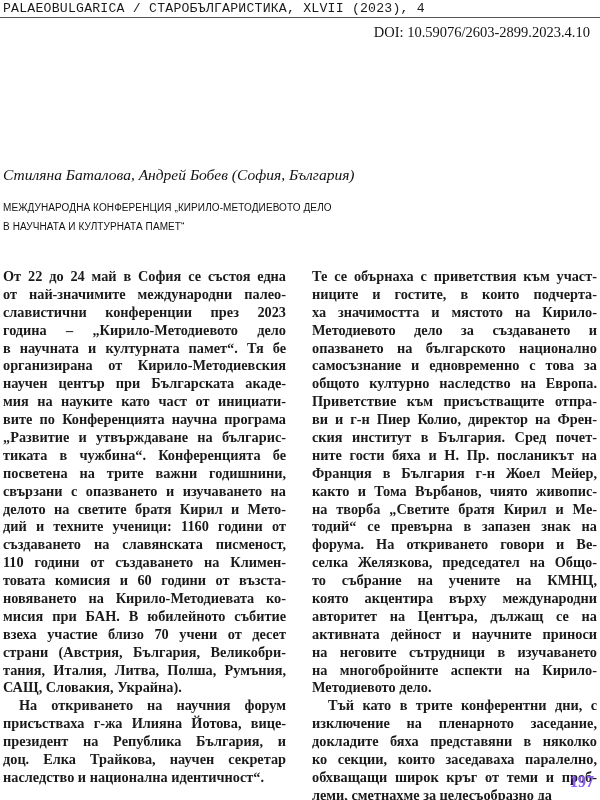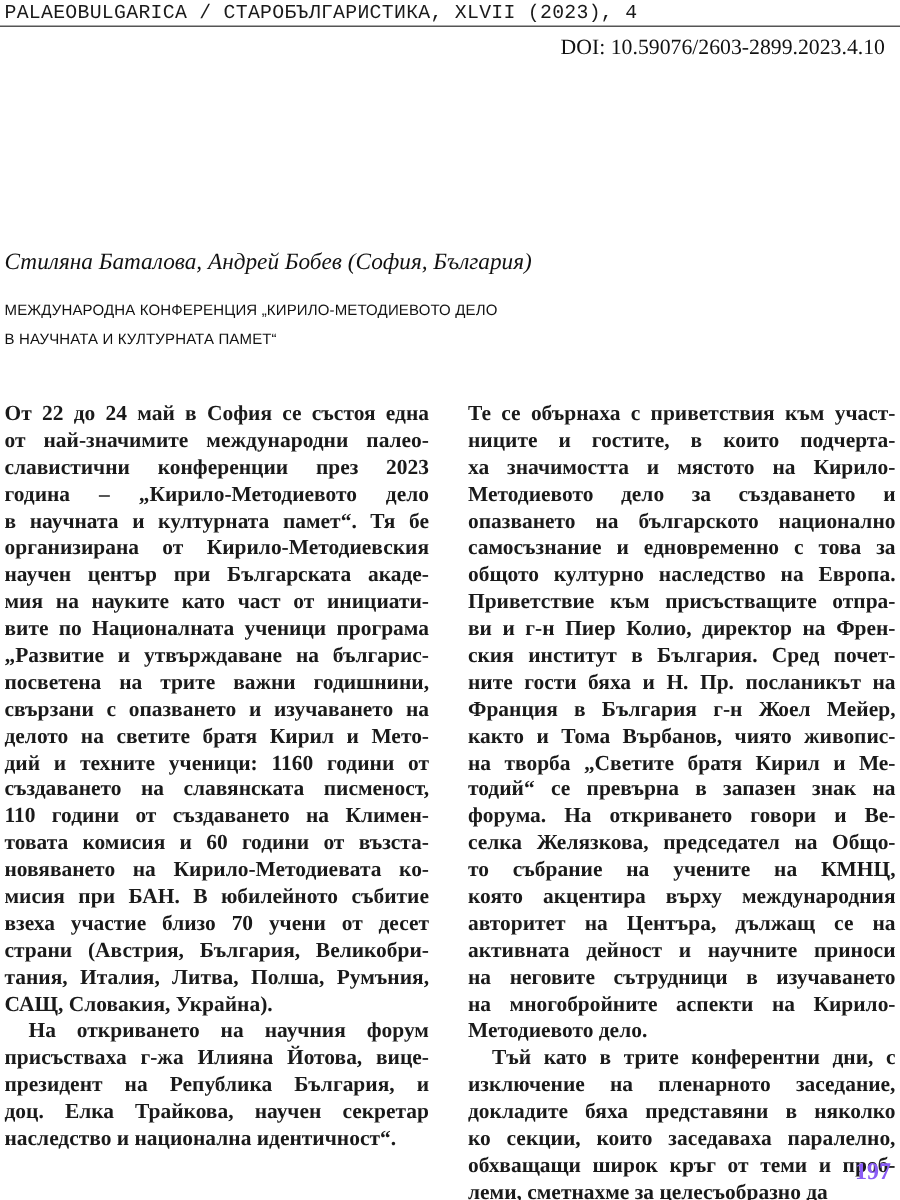--- a/index.html
+++ b/index.html
@@ -68,22 +68,23 @@
 
 <div class="col left" id="leftcol">
     <span class="ln">От 22 до 24 май в София се състоя една</span>
     <span class="ln">от най-значимите международни палео-</span>
     <span class="ln">славистични конференции през 2023</span>
     <span class="ln">година – „Кирило-Методиевото дело</span>
     <span class="ln">в научната и културната памет“. Тя бе</span>
     <span class="ln">организирана от Кирило-Методиевския</span>
     <span class="ln">научен център при Българската акаде-</span>
     <span class="ln">мия на науките като част от инициати-</span>
-    <span class="ln">вите по Националната ученици програма</span>
+    <span class="ln">вите по Конференцията научна програма</span>
     <span class="ln">„Развитие и утвърждаване на българис-</span>
+    <span class="ln">тиката в чужбина“. Конференцията бе</span>
     <span class="ln">посветена на трите важни годишнини,</span>
     <span class="ln">свързани с опазването и изучаването на</span>
     <span class="ln">делото на светите братя Кирил и Мето-</span>
     <span class="ln">дий и техните ученици: 1160 години от</span>
     <span class="ln">създаването на славянската писменост,</span>
     <span class="ln">110 години от създаването на Климен-</span>
     <span class="ln">товата комисия и 60 години от възста-</span>
     <span class="ln">новяването на Кирило-Методиевата ко-</span>
     <span class="ln">мисия при БАН. В юбилейното събитие</span>
     <span class="ln">взеха участие близо 70 учени от десет</span>
@@ -108,21 +109,21 @@
     <span class="ln">ви и г-н Пиер Колио, директор на Френ-</span>
     <span class="ln">ския институт в България. Сред почет-</span>
     <span class="ln">ните гости бяха и Н. Пр. посланикът на</span>
     <span class="ln">Франция в България г-н Жоел Мейер,</span>
     <span class="ln">както и Тома Върбанов, чиято живопис-</span>
     <span class="ln">на творба „Светите братя Кирил и Ме-</span>
     <span class="ln">тодий“ се превърна в запазен знак на</span>
     <span class="ln">форума. На откриването говори и Ве-</span>
     <span class="ln">селка Желязкова, председател на Общо-</span>
     <span class="ln">то събрание на учените на КМНЦ,</span>
-    <span class="ln">която акцентира върху международния</span>
+    <span class="ln">която акцентира върху международни</span>
     <span class="ln">авторитет на Центъра, дължащ се на</span>
     <span class="ln">активната дейност и научните приноси</span>
     <span class="ln">на неговите сътрудници в изучаването</span>
     <span class="ln">на многобройните аспекти на Кирило-</span>
     <span class="ln last">Методиевото дело.</span>
     <span class="ln indent">Тъй като в трите конферентни дни, с</span>
     <span class="ln">изключение на пленарното заседание,</span>
     <span class="ln">докладите бяха представяни в няколко</span>
     <span class="ln">ко секции, които заседаваха паралелно,</span>
     <span class="ln">обхващащи широк кръг от теми и проб-</span>

